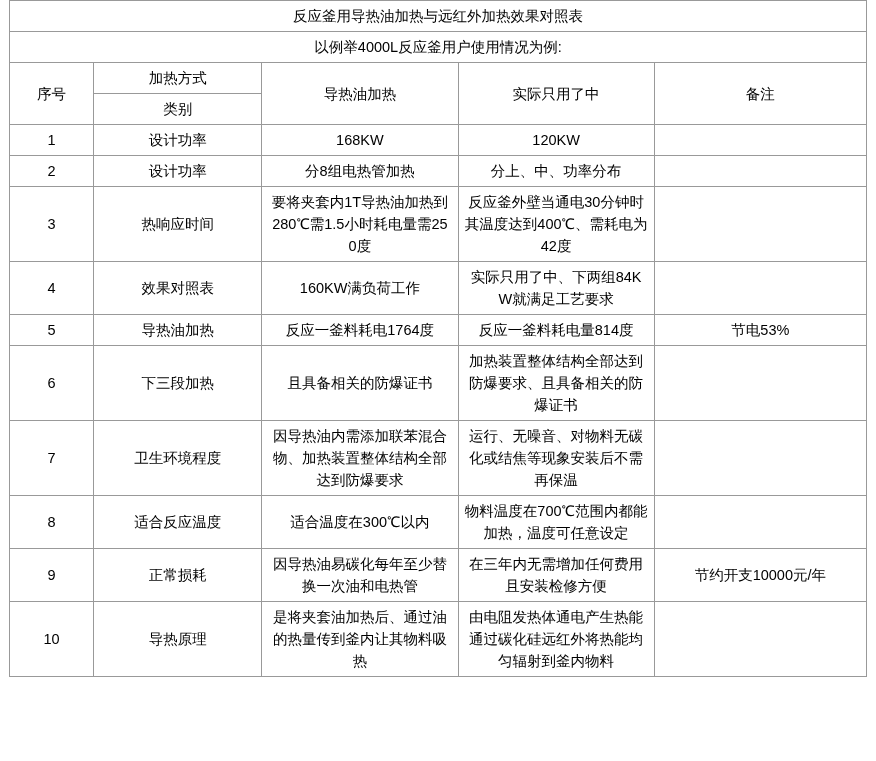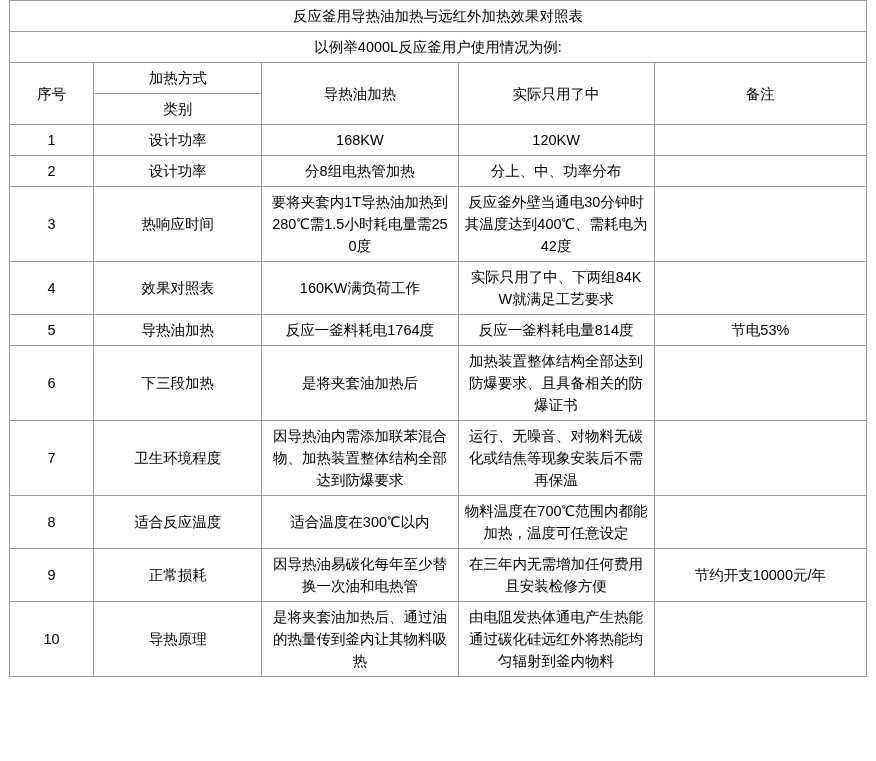--- a/index.html
+++ b/index.html
@@ -122,21 +122,21 @@
       <tr>
         <td>5</td>
         <td>导热油加热</td>
         <td>反应一釜料耗电1764度</td>
         <td>反应一釜料耗电量814度</td>
         <td>节电53%</td>
       </tr>
       <tr>
         <td>6</td>
         <td>下三段加热</td>
-        <td>是将夹套油加热后</td>
+        <td>且具备相关的防爆证书</td>
         <td>加热装置整体结构全部达到防爆要求、且具备相关的防爆证书</td>
         <td></td>
       </tr>
       <tr>
         <td>7</td>
         <td>卫生环境程度</td>
         <td>因导热油内需添加联苯混合物、加热装置整体结构全部达到防爆要求</td>
         <td>运行、无噪音、对物料无碳化或结焦等现象安装后不需再保温</td>
         <td></td>
       </tr>

